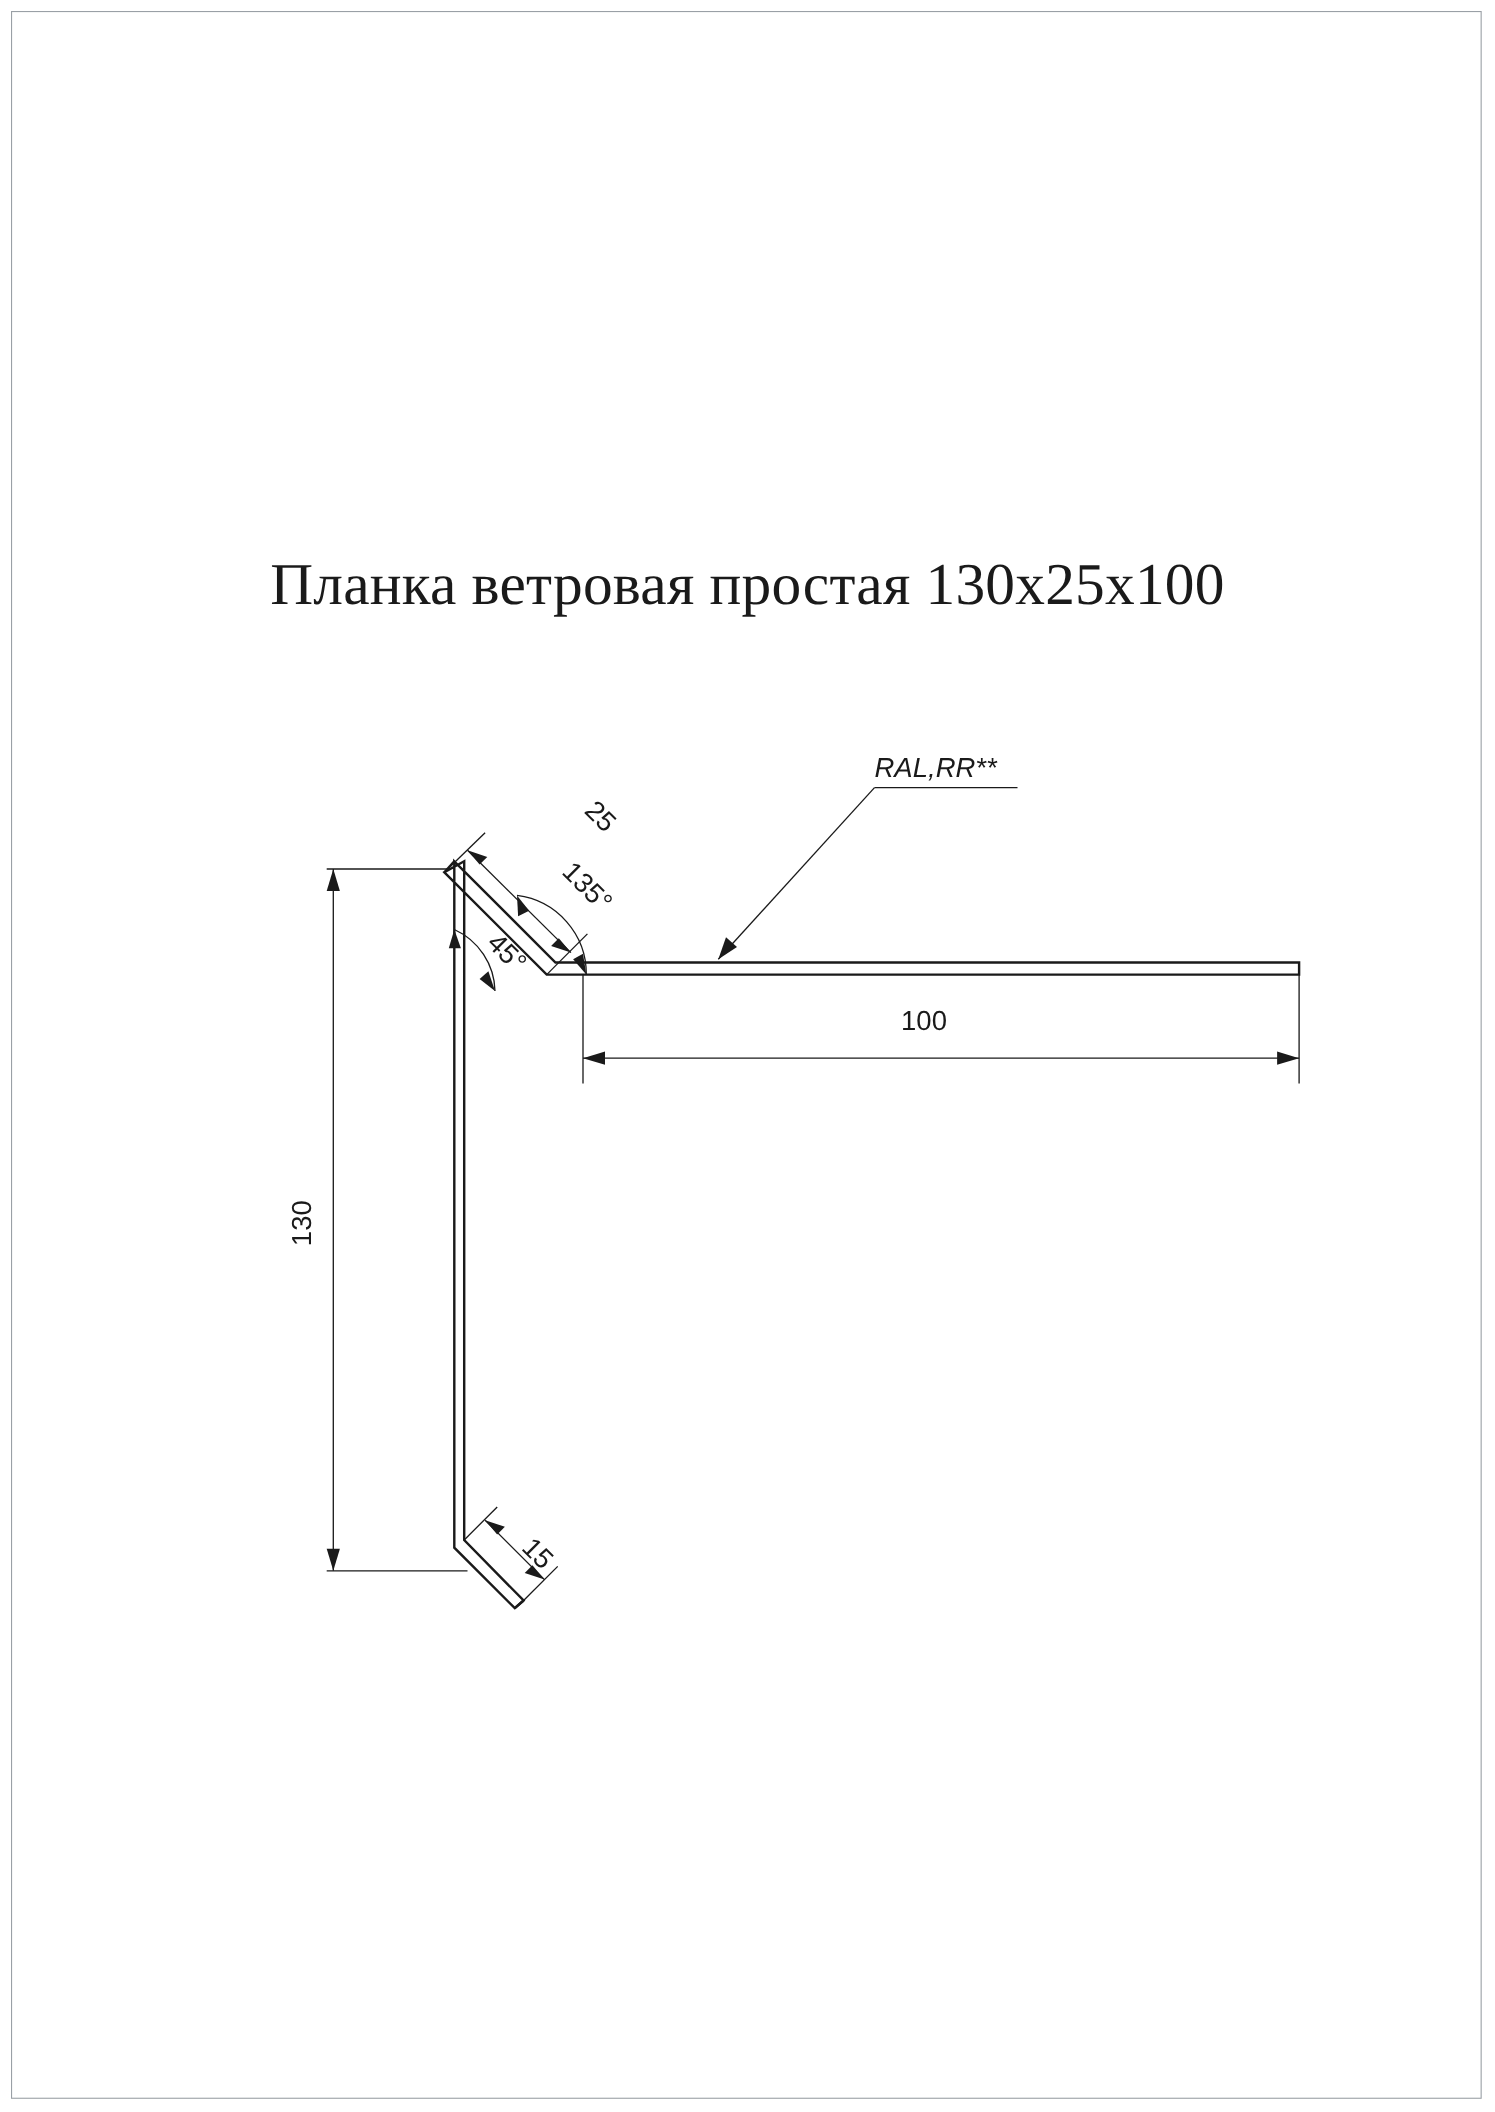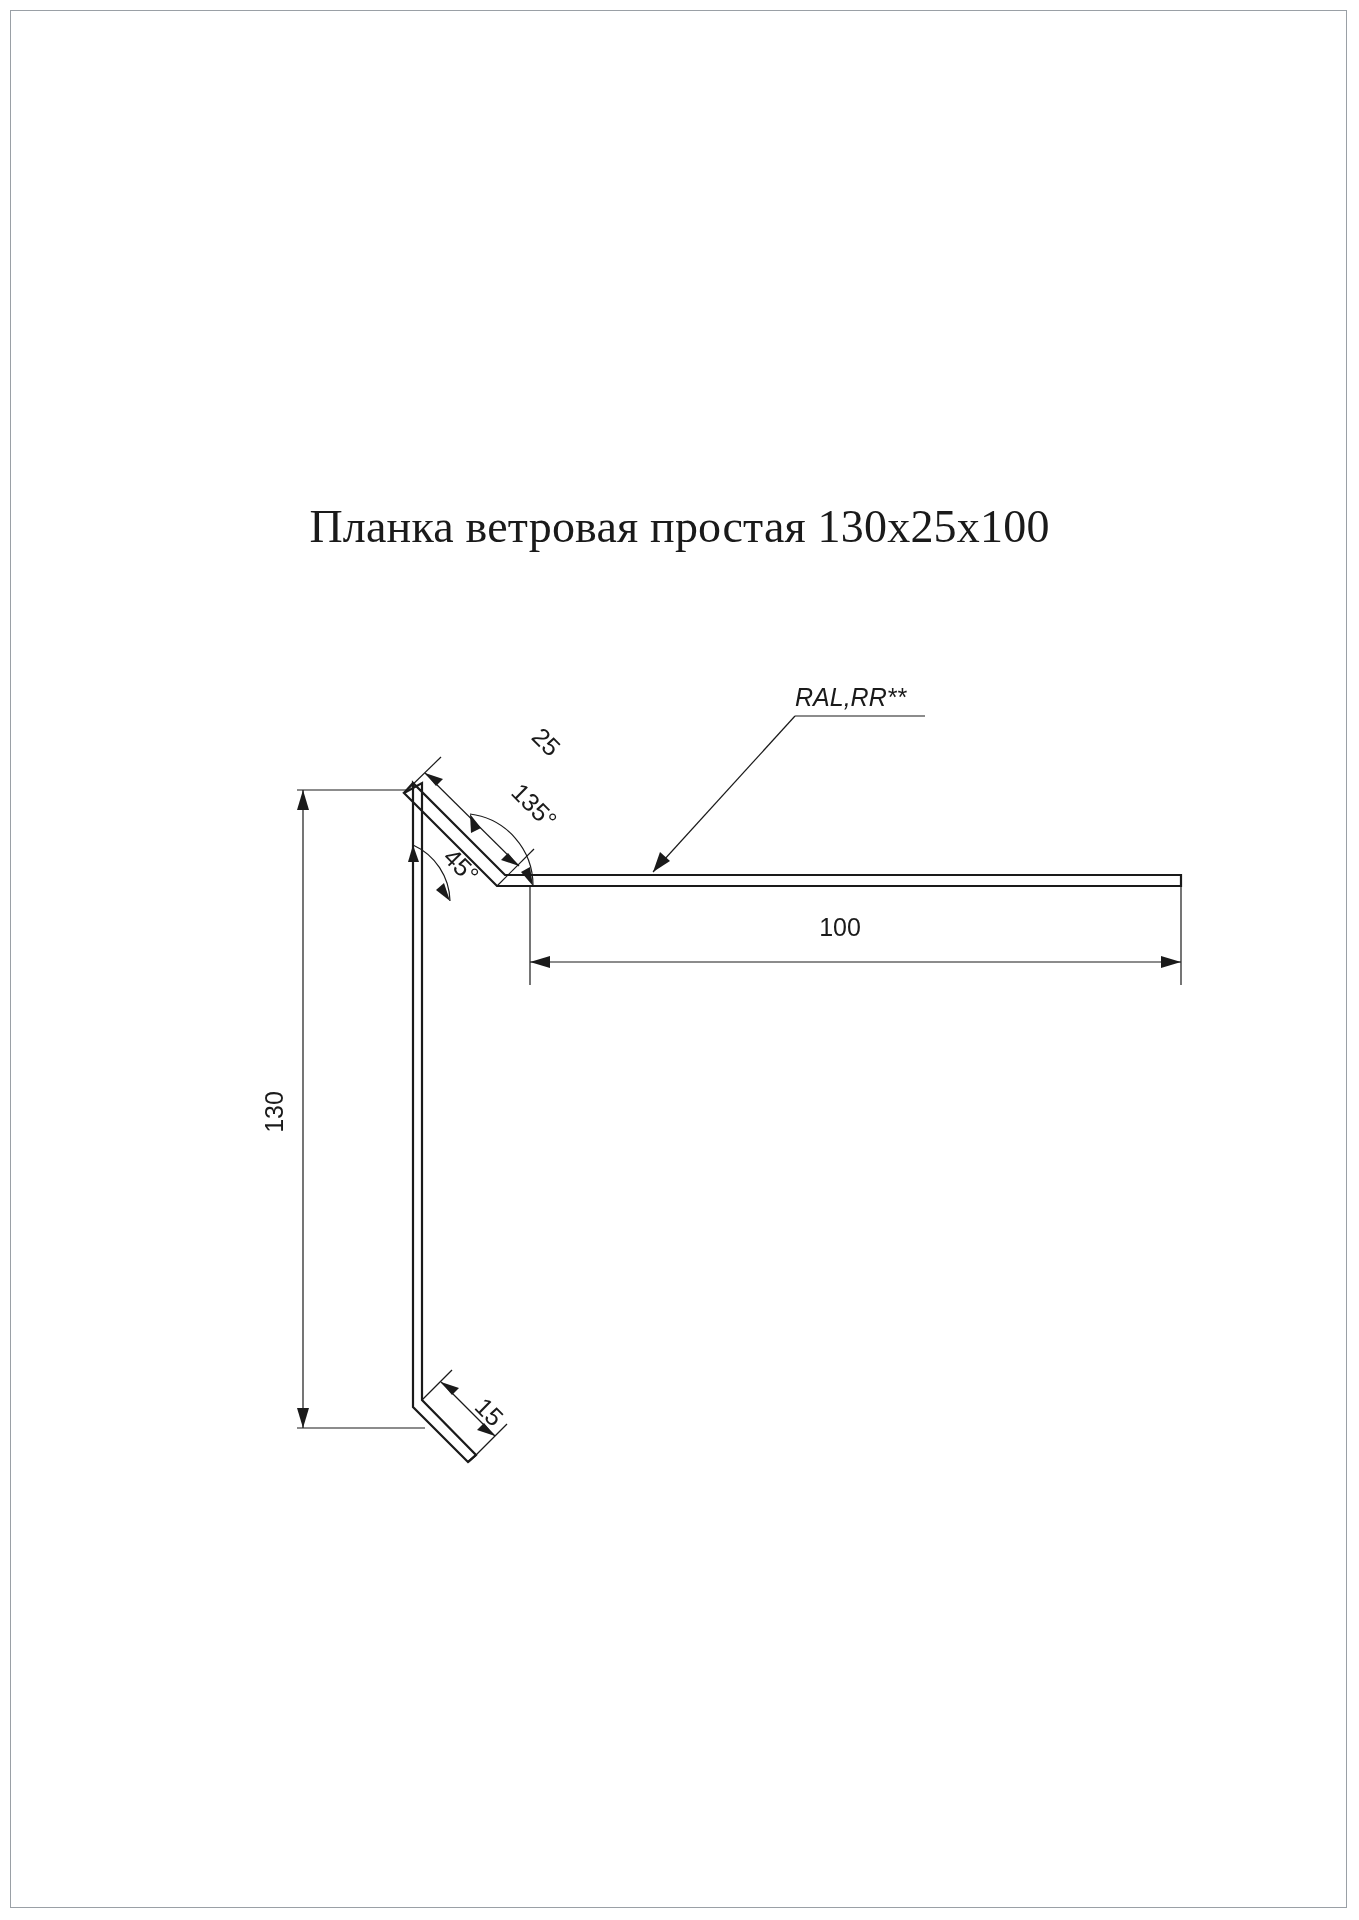--- a/index.html
+++ b/index.html
@@ -30,21 +30,21 @@
     border: 1px solid #9aa0a6;
     box-sizing: border-box;
   }
   #title {
     position: absolute;
     left: 0;
     top: 500px;
     width: 1359px;
     text-align: center;
     font-family: "Liberation Serif", serif;
-    font-size: 46px;
+    font-size: 54px;
     color: #1a1a1a;
     letter-spacing: 0.2px;
     white-space: nowrap;
   }
   #drawing {
     position: absolute;
     left: 0;
     top: 0;
     width: 1359px;
     height: 1920px;

